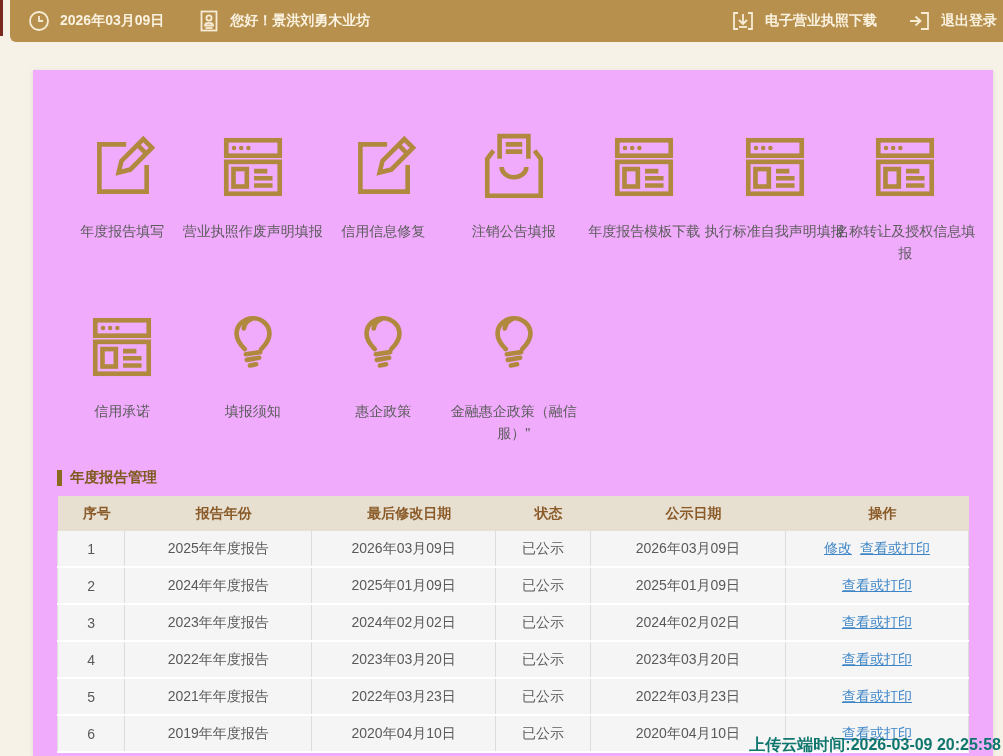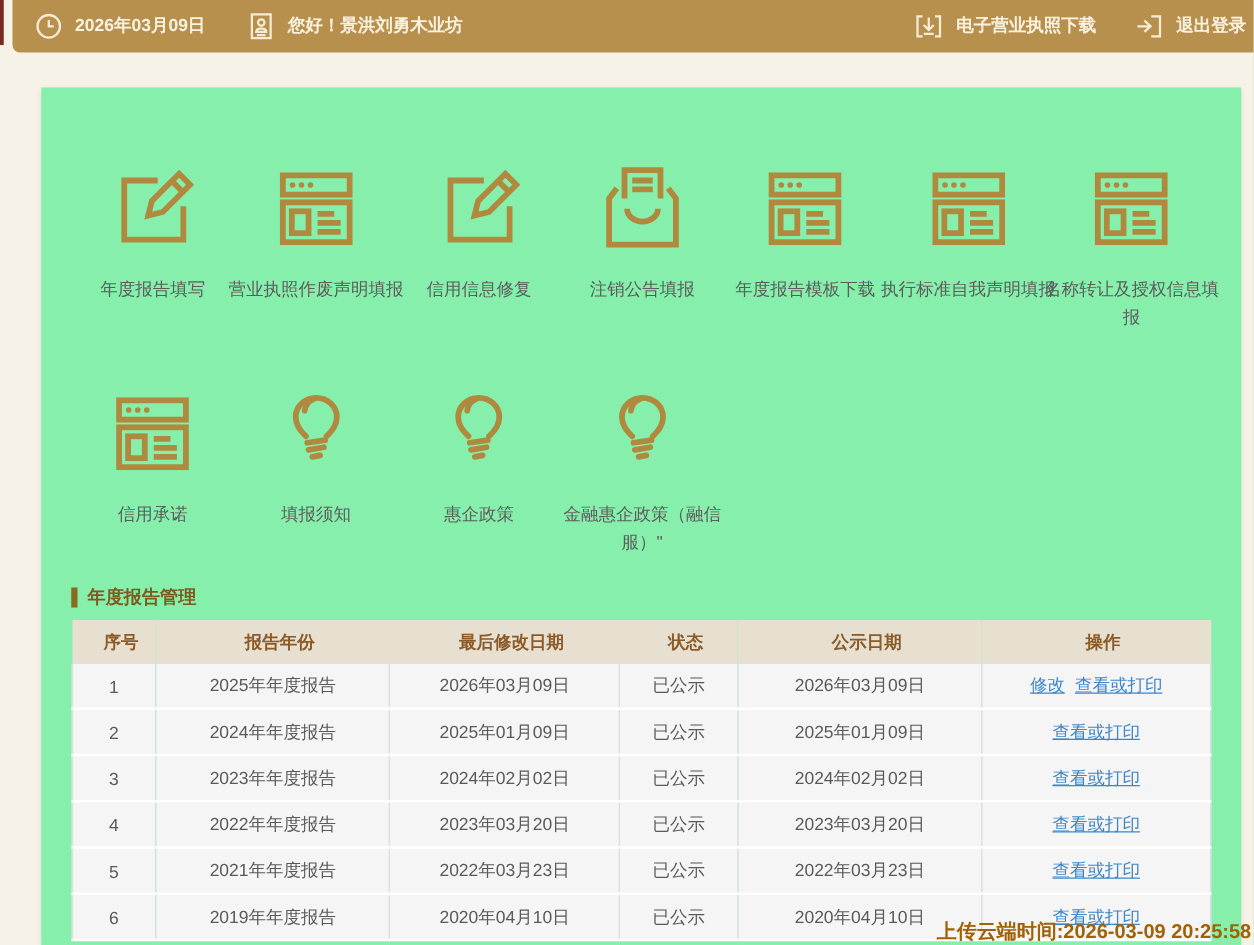--- a/index.html
+++ b/index.html
@@ -20,21 +20,21 @@
   }
   .tb-group{display:flex;align-items:center}
   .tb-item{display:flex;align-items:center;gap:10px;color:inherit;text-decoration:none;cursor:default}
   .tb-item.link{cursor:pointer}
   .tb-left .tb-item{margin-right:34px}
   .tb-right .tb-item{margin-left:30px}
   .tbicon{display:block;stroke:#f7ecd6;fill:none;stroke-width:1.8}
   
   .card{
     position:absolute;left:33px;top:70px;width:960px;height:686px;
-    background:#86efac;box-shadow:0 1px 5px rgba(0,0,0,.10);
+    background:#f0abfc;box-shadow:0 1px 5px rgba(0,0,0,.10);
     box-sizing:border-box;
   }
   
   .grid{
     display:grid;grid-template-columns:repeat(7,130.5px);
     grid-template-rows:180px;grid-auto-rows:134px;
     padding:60px 0 0 24px;
   }
   .shortcut{display:flex;flex-direction:column;align-items:center;cursor:pointer}
   .sicon{width:74px;height:74px;color:#b0893f;stroke:#b0893f;fill:none;stroke-width:4.5;flex:0 0 auto}
@@ -62,21 +62,21 @@
     background:#f5f5f5;height:33px;text-align:center;
     border-right:1px solid #dcdcdc;border-bottom:2px solid #ffffff;
   }
   table.report td:first-child{border-left:1px solid #dcdcdc}
   .col-no{width:7.4%}.col-year{width:20.5%}.col-mod{width:20.2%}
   .col-status{width:10.4%}.col-pub{width:21.4%}.col-op{width:20.1%}
   a.oplink{color:#3e86c7;text-decoration:underline;cursor:pointer;margin:0 4px}
   
   .upload-time{
     position:absolute;right:2px;bottom:0;
-    font-size:16px;font-weight:700;color:#a16207;
+    font-size:16px;font-weight:700;color:#0f766e;
     background:transparent;
   }
   .hidden-defs{position:absolute;width:0;height:0;overflow:hidden}
 </style>
 </head>
 <body>
 
 <svg class="hidden-defs" aria-hidden="true">
   <defs>
     <symbol id="i-edit" viewBox="0 0 72 72">

